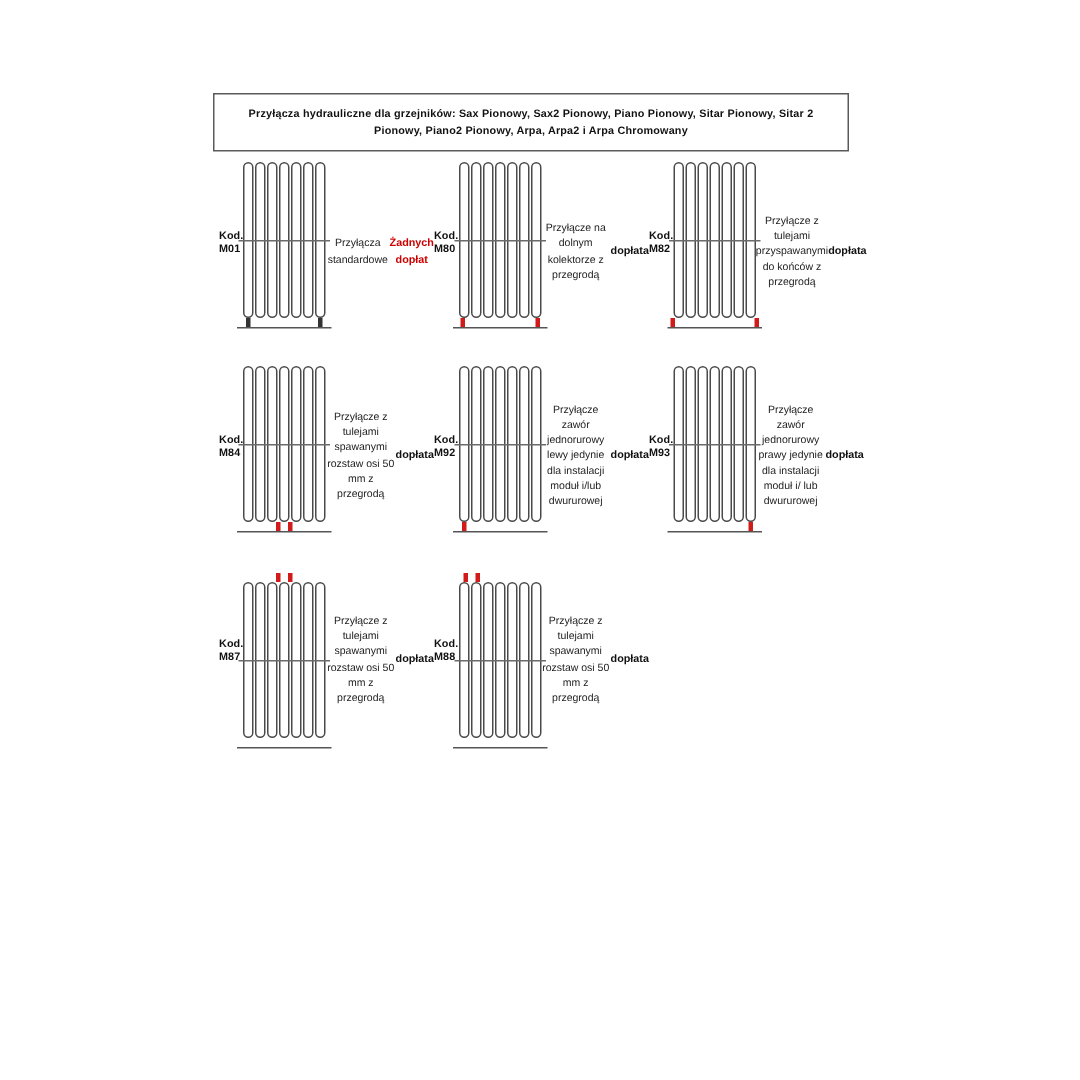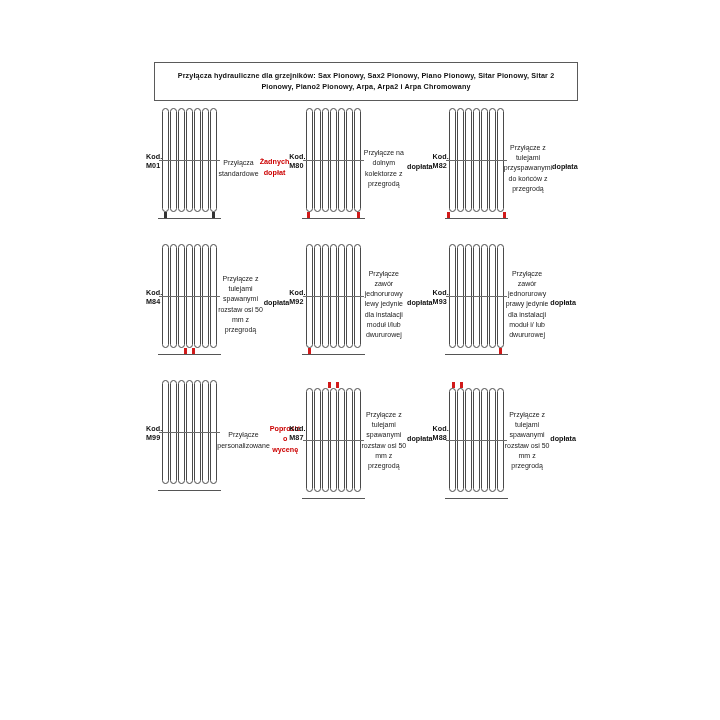--- a/index.html
+++ b/index.html
@@ -16,21 +16,21 @@
   }
   .page {
     position: relative;
     width: 720px;
     height: 720px;
   }
 
   
   .header-box {
     position: absolute;
-    left: 154px;
+    left: 142px;
     top: 62px;
     width: 424px;
     box-sizing: border-box;
     border: 1px solid #5a5a5a;
     padding: 7px 10px 8px 10px;
     text-align: center;
   }
   .header-text {
     font-size: 7.2px;
     line-height: 1.55;
@@ -297,40 +297,20 @@
         <div class="caption">Przyłącze zawór jednorurowy prawy jedynie dla instalacji moduł i/ lub dwururowej</div>
         <div class="price black">dopłata</div>
       </div>
 
     </div>
 
     <div class="spacer-row"></div>
 
     <div class="row">
 
-      <div class="cell">
-        <div class="code">Kod. M99</div>
-        <div class="rad-wrap">
-          <div class="rad" style="width:55px;">
-            <div class="tubes">
-              <div class="tube"></div>
-                <div class="tube"></div>
-                <div class="tube"></div>
-              <div class="tube"></div>
-                <div class="tube"></div>
-                <div class="tube"></div>
-              <div class="tube"></div>
-            </div>
-            <div class="midline" style="width:61px;"></div>
-            <div class="baseline" style="left:-4px;width:63px;"></div>
-          </div>
-        </div>
-        <div class="caption">Przyłącze personalizowane</div>
-        <div class="price red">Poprosić o wycenę</div>
-      </div>
 
       <div class="cell">
         <div class="code">Kod. M87</div>
         <div class="rad-wrap">
           <div class="rad" style="width:55px;margin-top:8px;">
             <div class="tubes">
               <div class="tube"></div>
                 <div class="tube"></div>
                 <div class="tube"></div>
               <div class="tube"></div>

